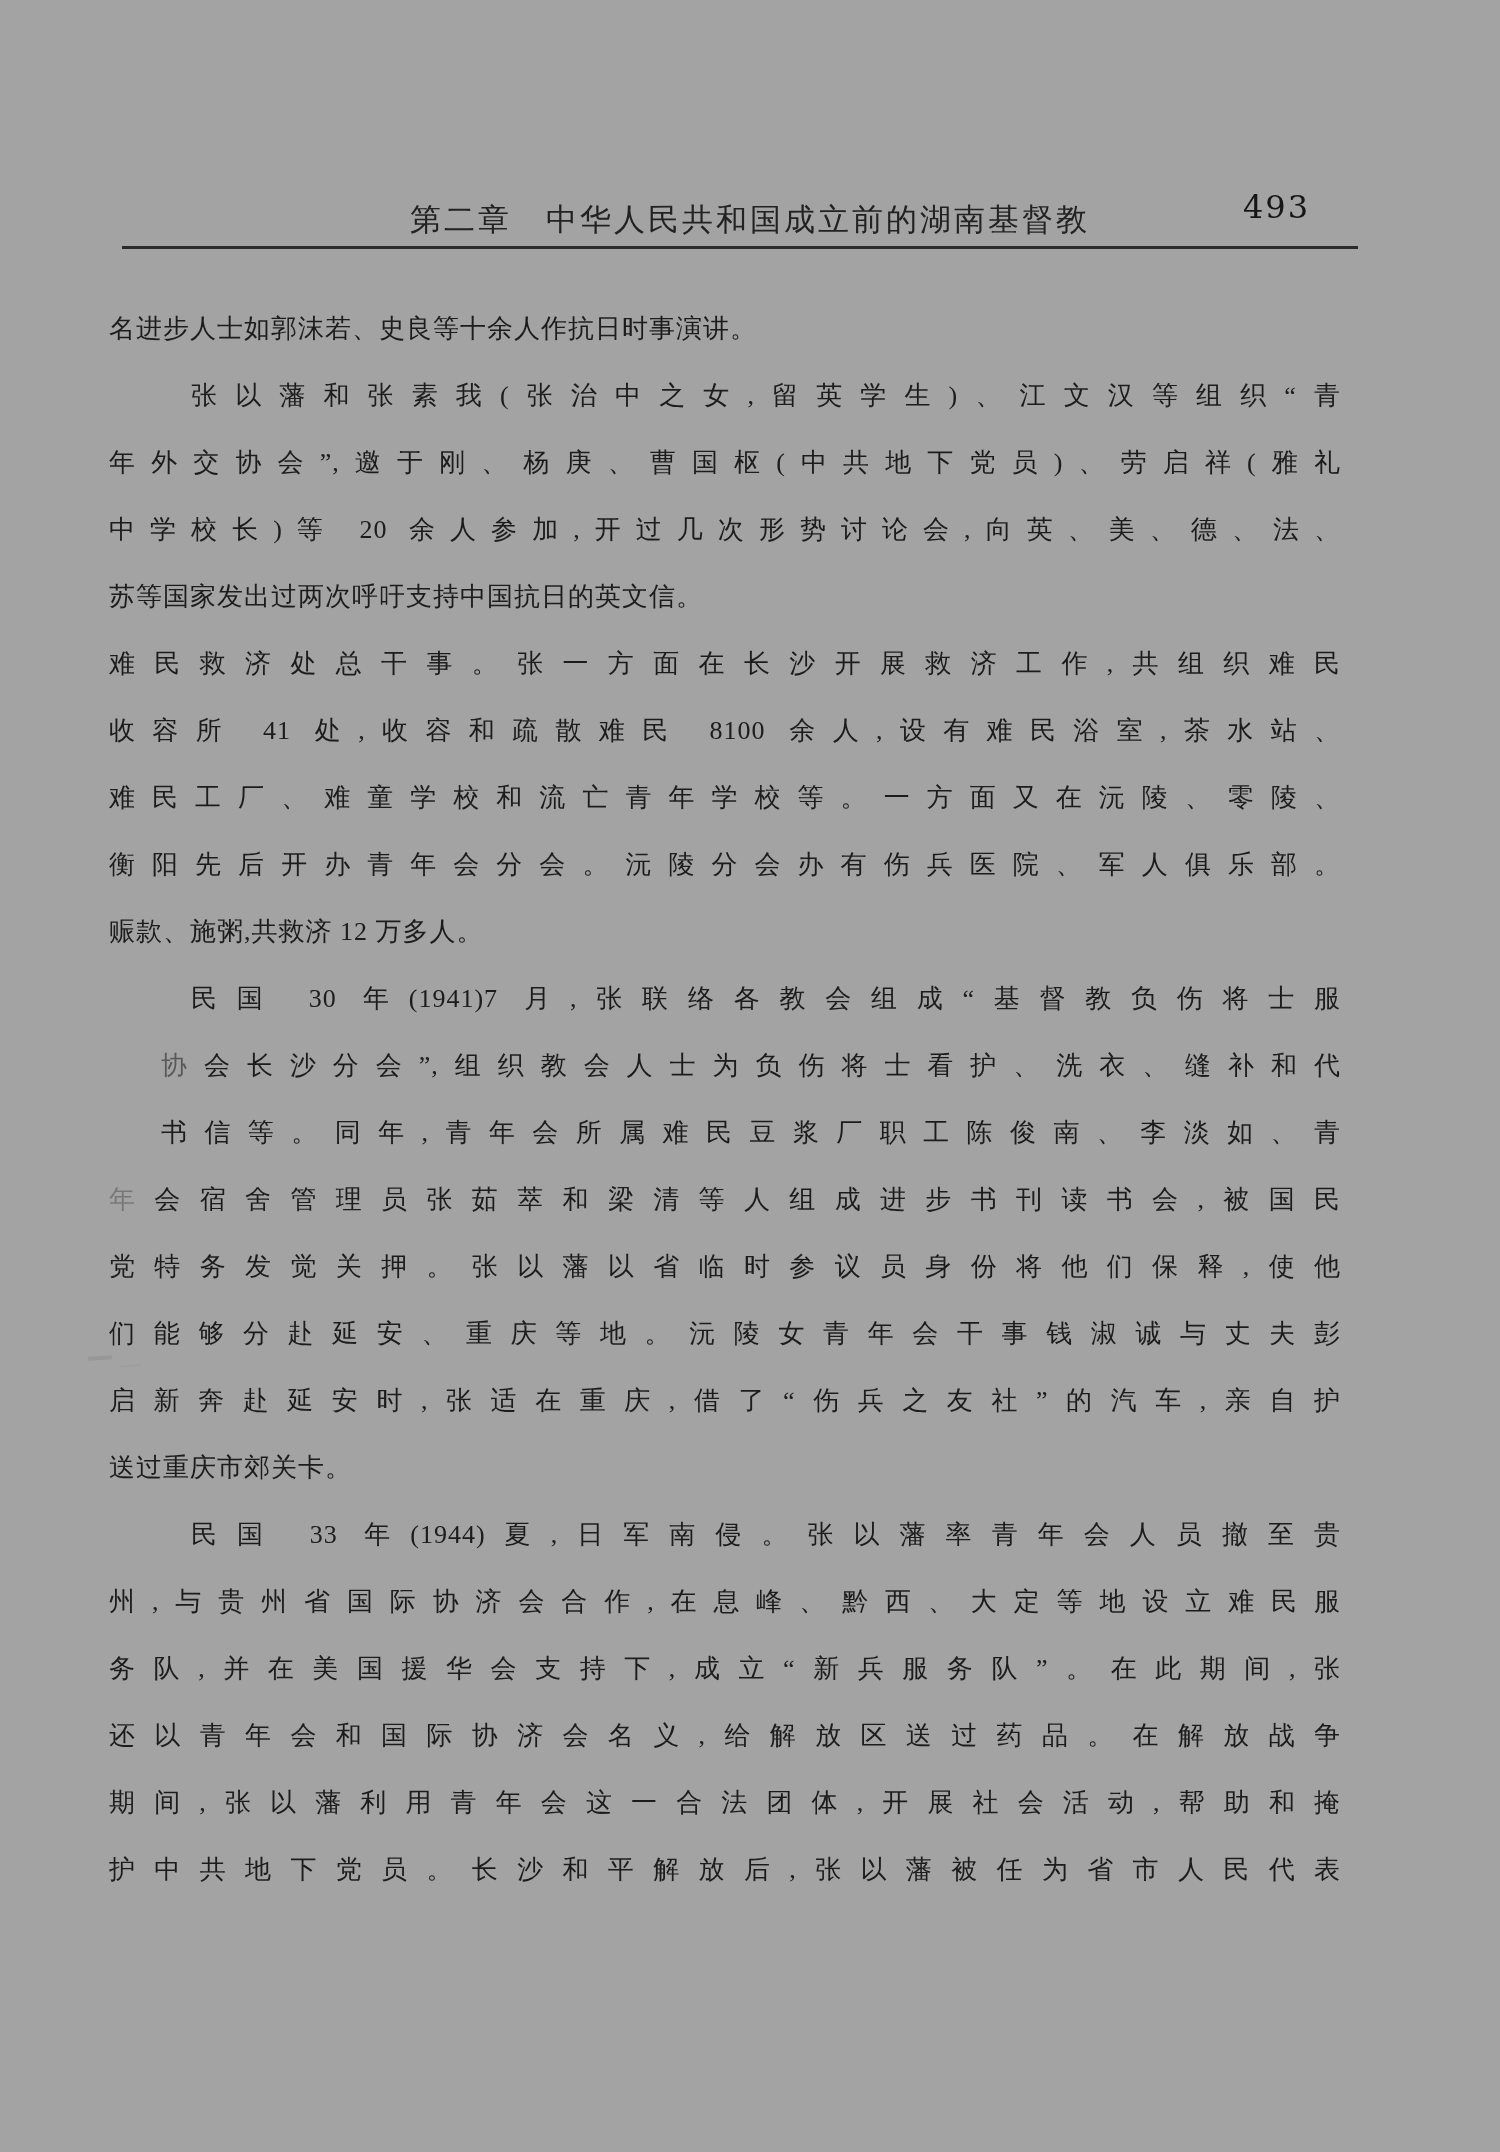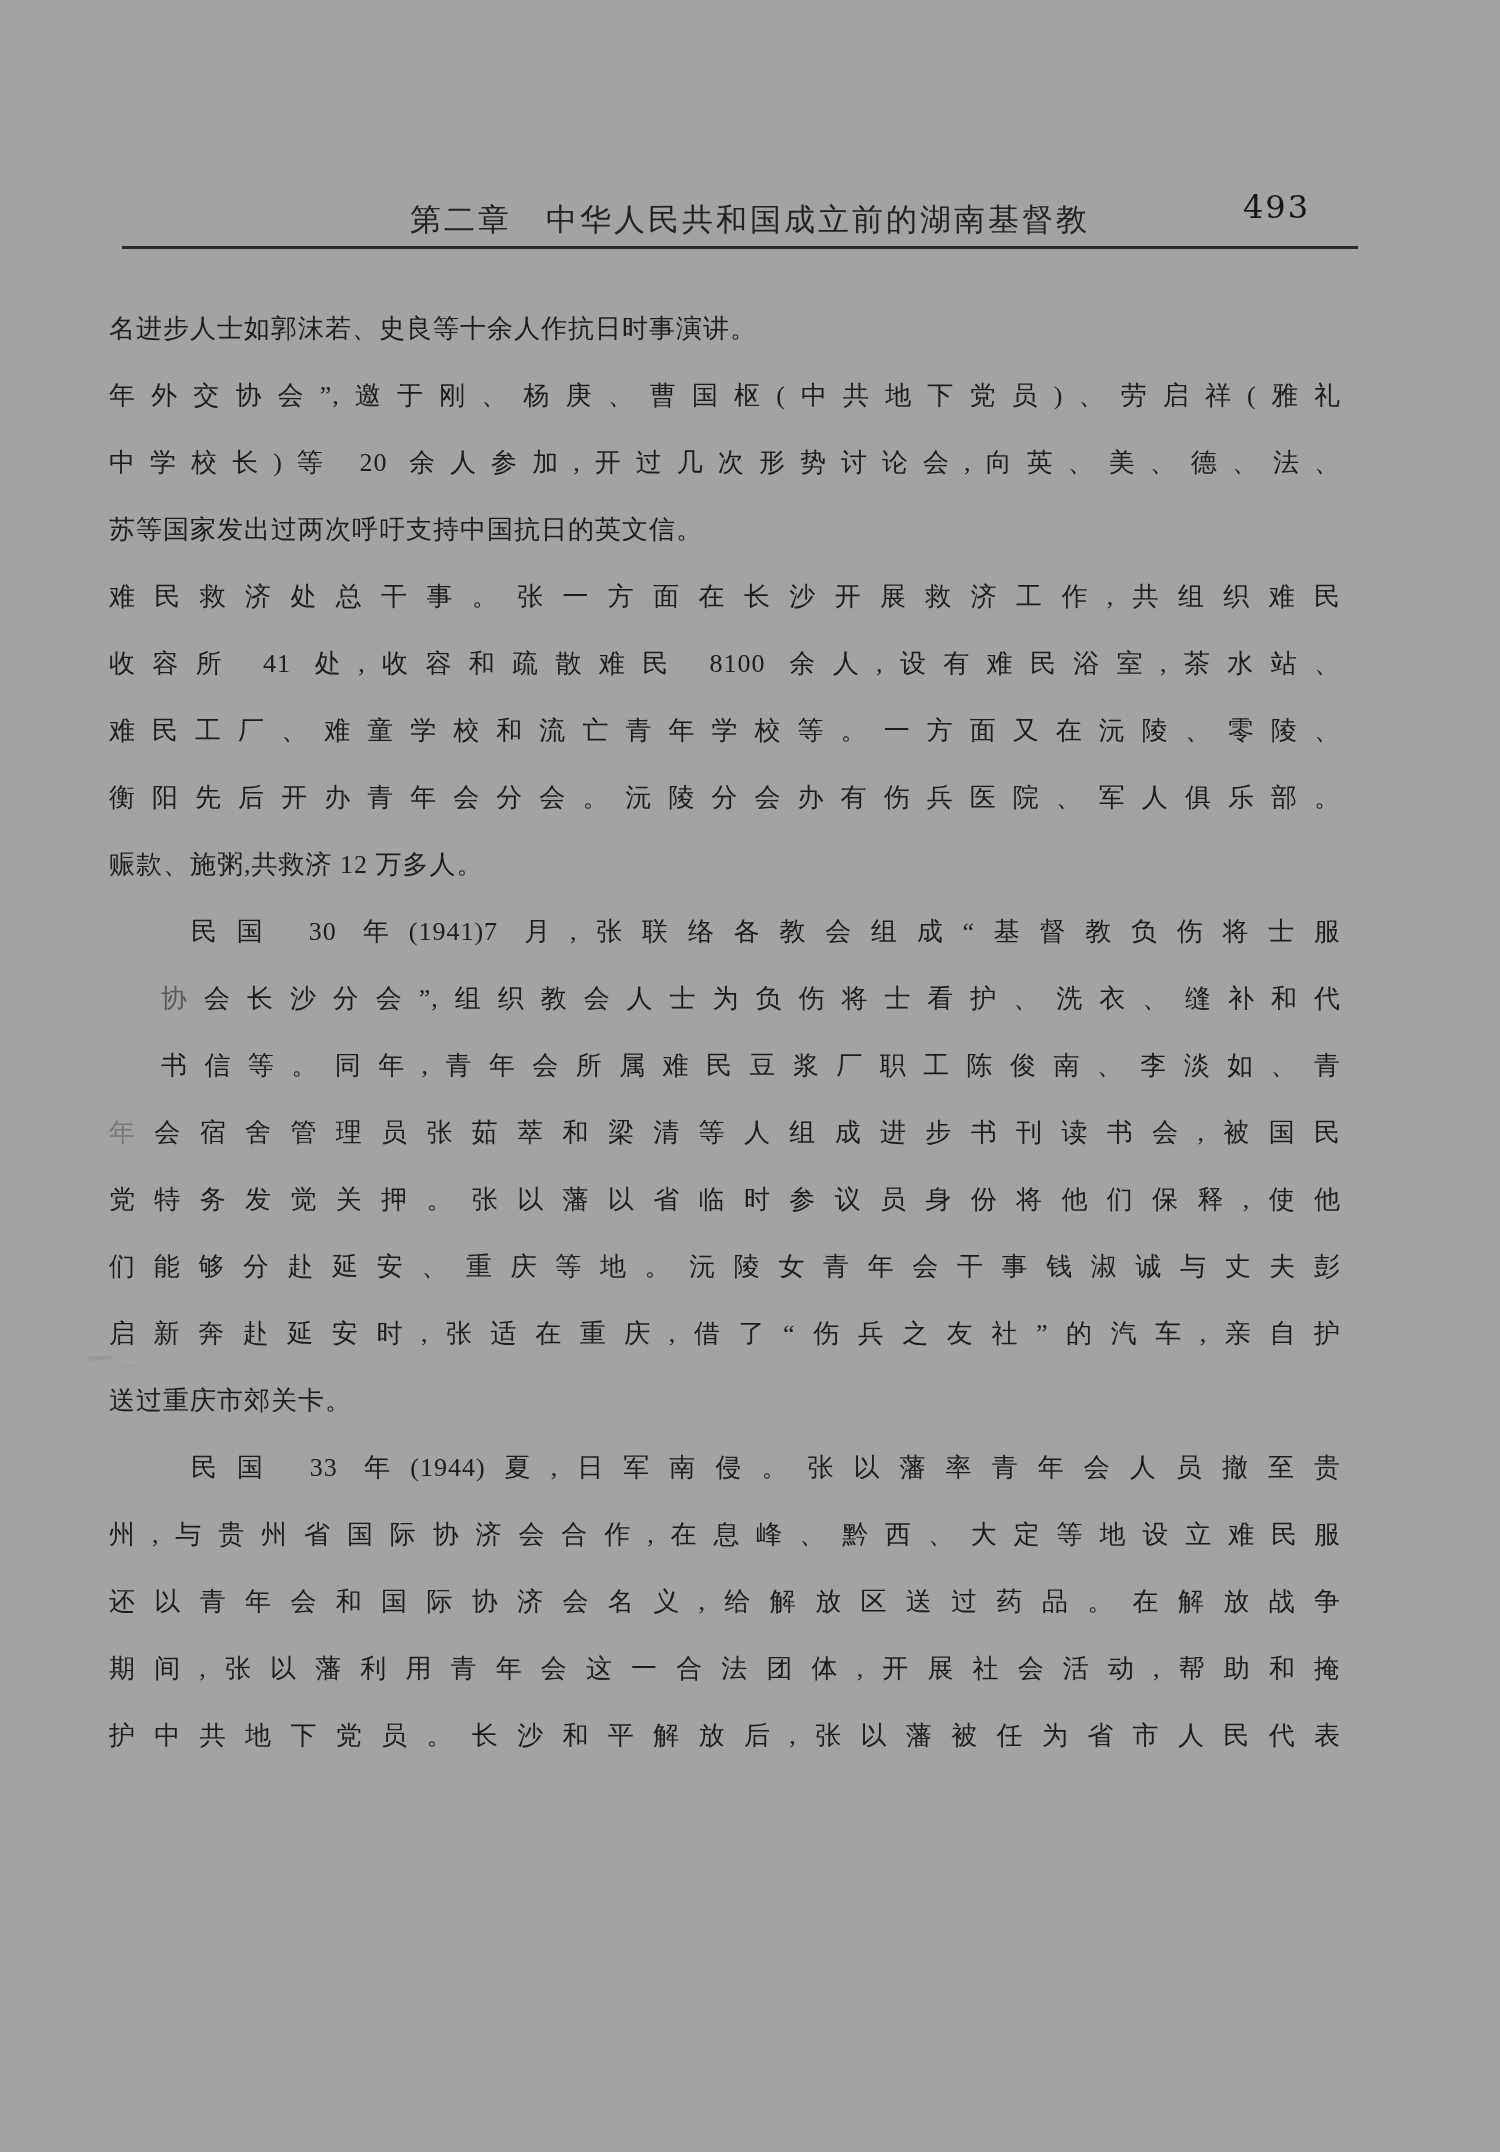--- a/index.html
+++ b/index.html
@@ -59,36 +59,38 @@
   <div class="header-title">第二章　中华人民共和国成立前的湖南基督教</div>
 
   <div class="page-number">493</div>
 
   <div class="header-rule"></div>
 
   <div class="scan-artifact"></div>
 
   <div class="body-text">
     <p class="line end">名进步人士如郭沫若、史良等十余人作抗日时事演讲。</p>
+    <p class="line p-start">张以藩和张素我(张治中之女,留英学生)、江文汉等组织“青</p>
     <p class="line">年外交协会”,邀于刚、杨庚、曹国枢(中共地下党员)、劳启祥(雅礼</p>
     <p class="line">中学校长)等 20 余人参加,开过几次形势讨论会,向英、美、德、法、</p>
     <p class="line end">苏等国家发出过两次呼吁支持中国抗日的英文信。</p>
     <p class="line">难民救济处总干事。张一方面在长沙开展救济工作,共组织难民</p>
     <p class="line">收容所 41 处,收容和疏散难民 8100 余人,设有难民浴室,茶水站、</p>
     <p class="line">难民工厂、难童学校和流亡青年学校等。一方面又在沅陵、零陵、</p>
     <p class="line">衡阳先后开办青年会分会。沅陵分会办有伤兵医院、军人俱乐部。</p>
     <p class="line end">赈款、施粥,共救济 12 万多人。</p>
     <p class="line p-start">民国 30 年(1941)7 月,张联络各教会组成“基督教负伤将士服</p>
     <p class="line half-indent fade-first">协会长沙分会”,组织教会人士为负伤将士看护、洗衣、缝补和代</p>
     <p class="line half-indent">书信等。同年,青年会所属难民豆浆厂职工陈俊南、李淡如、青</p>
     <p class="line fade-first-strong">年会宿舍管理员张茹萃和梁清等人组成进步书刊读书会,被国民</p>
     <p class="line">党特务发觉关押。张以藩以省临时参议员身份将他们保释,使他</p>
     <p class="line">们能够分赴延安、重庆等地。沅陵女青年会干事钱淑诚与丈夫彭</p>
     <p class="line">启新奔赴延安时,张适在重庆,借了“伤兵之友社”的汽车,亲自护</p>
     <p class="line end">送过重庆市郊关卡。</p>
     <p class="line p-start">民国 33 年(1944)夏,日军南侵。张以藩率青年会人员撤至贵</p>
     <p class="line">州,与贵州省国际协济会合作,在息峰、黔西、大定等地设立难民服</p>
+    <p class="line">务队,并在美国援华会支持下,成立“新兵服务队”。在此期间,张</p>
     <p class="line">还以青年会和国际协济会名义,给解放区送过药品。在解放战争</p>
     <p class="line">期间,张以藩利用青年会这一合法团体,开展社会活动,帮助和掩</p>
     <p class="line">护中共地下党员。长沙和平解放后,张以藩被任为省市人民代表</p>
   </div>
 
 </div>
 
 </body></html>

